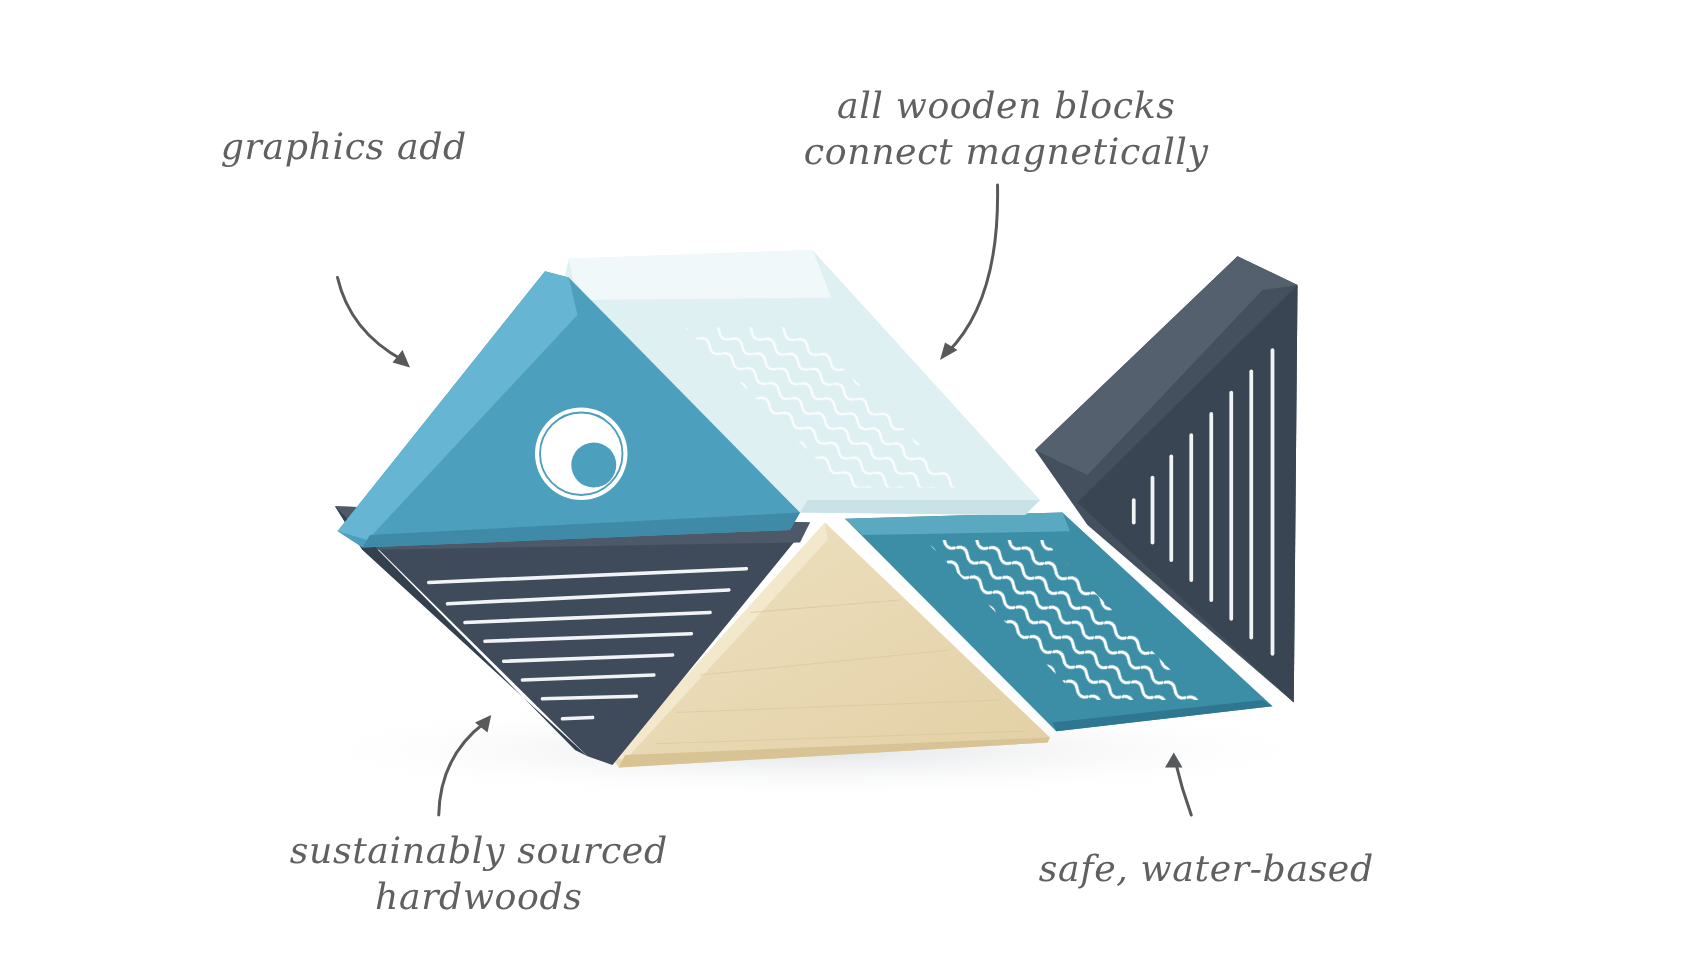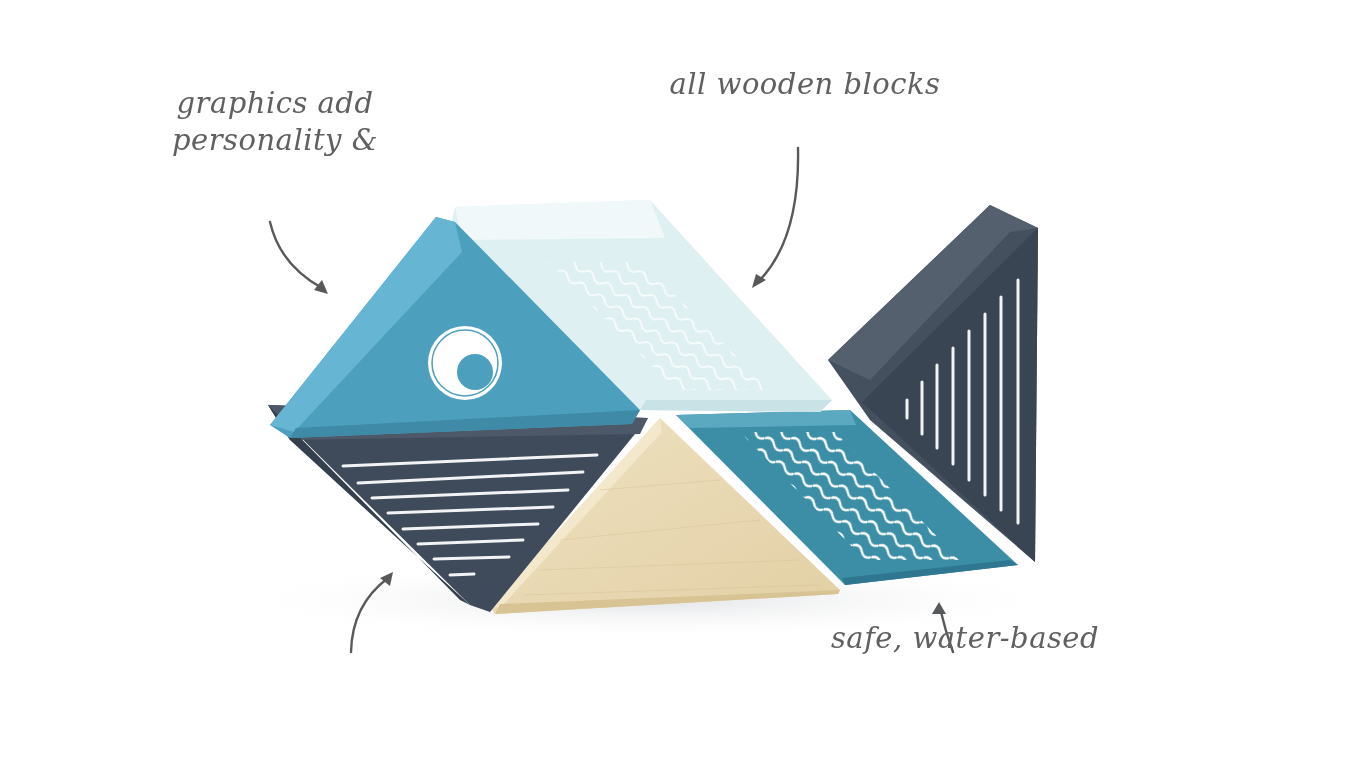--- a/index.html
+++ b/index.html
@@ -24,24 +24,24 @@
       position: absolute;
       color: #5f6062;
       font-style: italic;
       font-size: 29px;
       line-height: 37px;
       text-align: center;
       letter-spacing: 0.5px;
       white-space: nowrap;
     }
     .caption span { display: block; }
-    #cap-graphics { left: 150px; top: 85px; width: 250px; }
+    #cap-graphics { left: 150px; top: 99px; width: 250px; }
     #cap-magnetic { left: 620px; top: 66px; width: 370px; }
     #cap-hardwoods { left: 218px; top: 662px; width: 330px; }
-    #cap-finishes { left: 815px; top: 620px; width: 300px; }
+    #cap-finishes { left: 815px; top: 677px; width: 300px; }
   </style>
 </head>
 <body>
 
 <div class="scene">
 
   <svg width="1365" height="768" viewBox="0 0 1365 768" style="position:absolute;left:0;top:0">
     <defs>
       <radialGradient id="shadow" cx="50%" cy="50%" r="50%">
         <stop offset="0%" stop-color="#c9ccd0" stop-opacity="0.55"></stop>
@@ -139,25 +139,29 @@
     <g fill="#58595b">
       <polygon points="328,294 314,290 322,280"></polygon>
       <polygon points="752,288 756,274 766,280"></polygon>
       <polygon points="393,572 390,586 380,578"></polygon>
       <polygon points="939,602 932,614 946,614"></polygon>
     </g>
   </svg>
 
   <div class="caption" id="cap-graphics">
     <span>graphics add</span>
-    <span>personality &amp;</span>
   </div>
 
   <div class="caption" id="cap-magnetic">
     <span>all wooden blocks</span>
+    <span>connect magnetically</span>
   </div>
 
+  <div class="caption" id="cap-hardwoods">
+    <span>sustainably sourced</span>
+    <span>hardwoods</span>
+  </div>
 
   <div class="caption" id="cap-finishes">
     <span>safe, water-based</span>
   </div>
 
 </div>
 
 </body></html>

